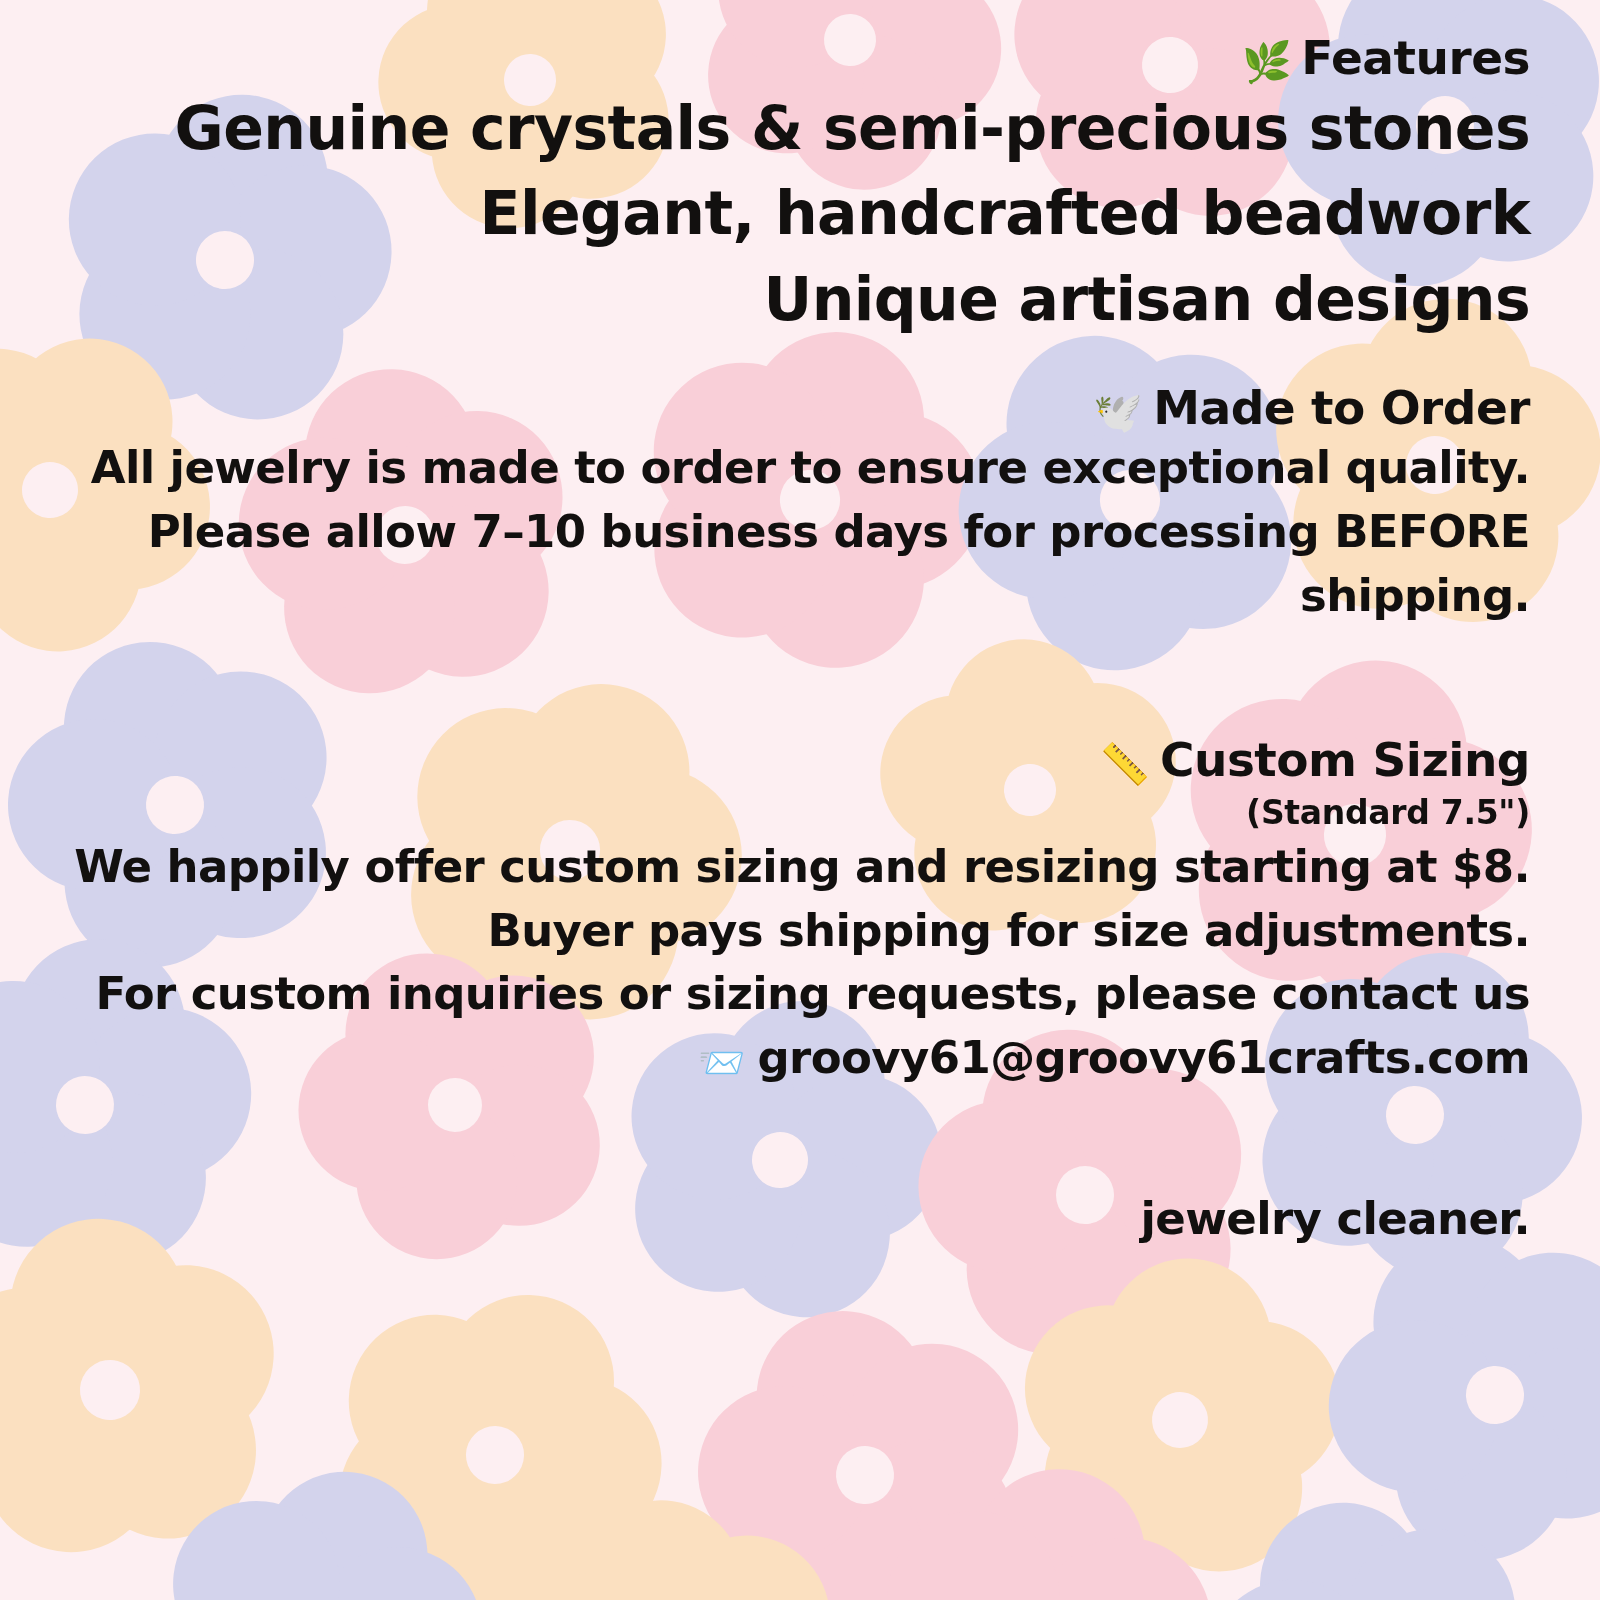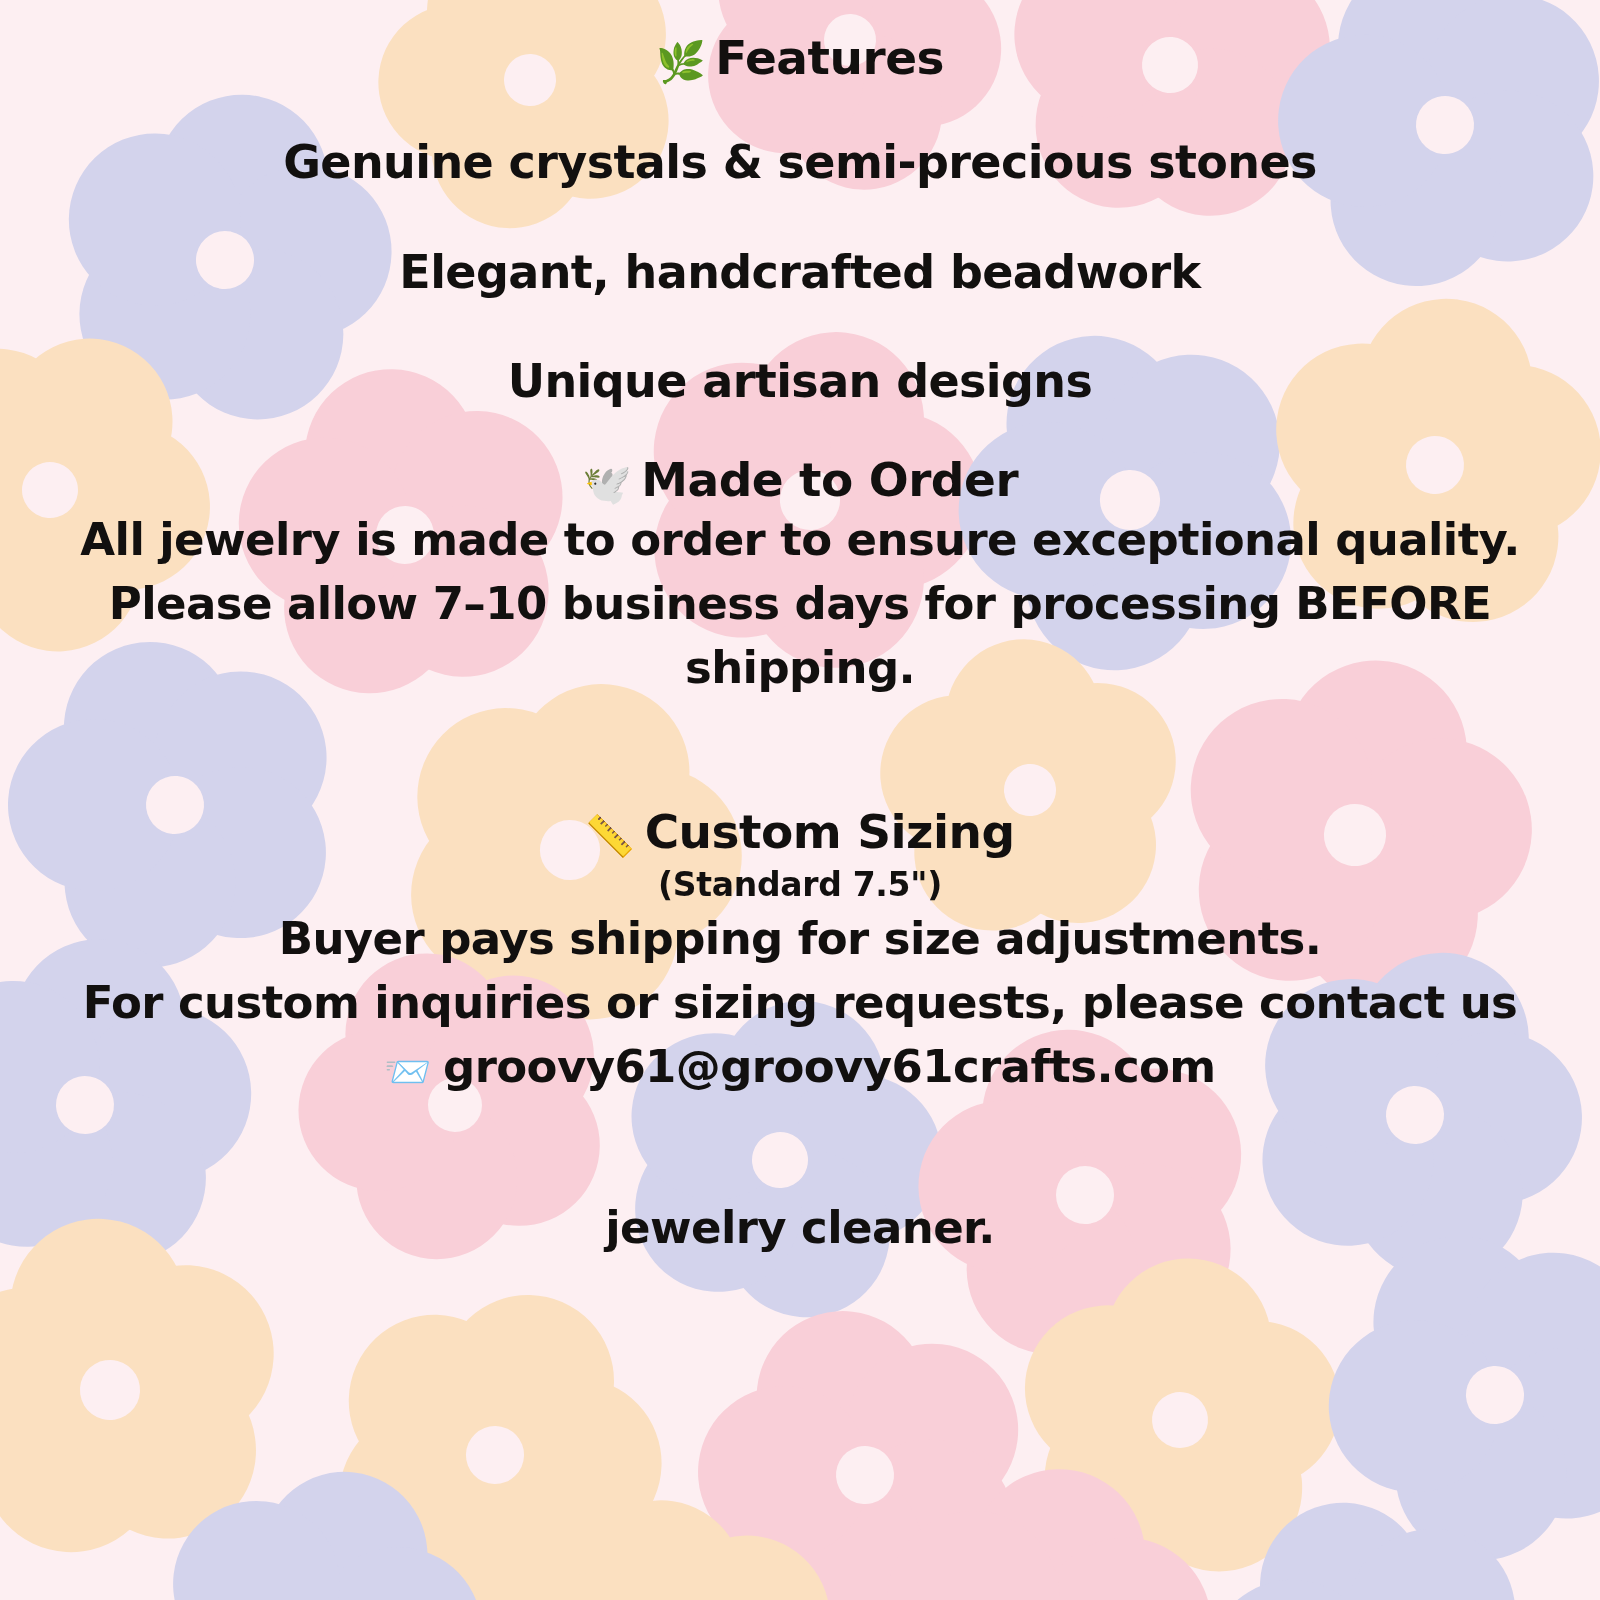--- a/index.html
+++ b/index.html
@@ -43,21 +43,21 @@
   }
 
   
   .content {
     position: relative;
     z-index: 2;
     width: 1600px;
     height: 1340px;
     box-sizing: border-box;
     padding: 30px 70px 20px 70px;
-    text-align: center;
+    text-align: right;
     color: #12100f;
   }
 
   .heading {
     font-size: 47px;
     font-weight: 700;
     letter-spacing: -0.5px;
     line-height: 1.18;
     margin: 0;
   }
@@ -67,22 +67,21 @@
     vertical-align: -2px;
   }
   .line {
     font-size: 45px;
     font-weight: 700;
     letter-spacing: -0.6px;
     line-height: 1.42;
     margin: 0;
   }
   .line.big {
-    font-size: 46px;
-    margin-top: 44px;
+    font-size: 60px;
   }
   .sub {
     font-size: 33px;
     font-weight: 700;
     letter-spacing: -0.3px;
     line-height: 1.3;
     margin: 4px 0 0 0;
   }
   .block {
     margin: 0;
@@ -343,20 +342,21 @@
       <p class="line">shipping.</p>
     </div>
 
     <div class="sp-2"></div>
 
     <div class="block">
       <p class="heading">
         <span class="emoji">📏</span><span>Custom Sizing</span>
       </p>
       <p class="sub">(Standard 7.5")</p>
+      <p class="line">We happily offer custom sizing and resizing starting at $8.</p>
       <p class="line">Buyer pays shipping for size adjustments.</p>
       <p class="line">For custom inquiries or sizing requests, please contact us</p>
       <p class="line email-line">
         <span class="emoji">📨</span><span>groovy61@groovy61crafts.com</span>
       </p>
     </div>
 
     <div class="sp-4"></div>
 
     <div class="block">

